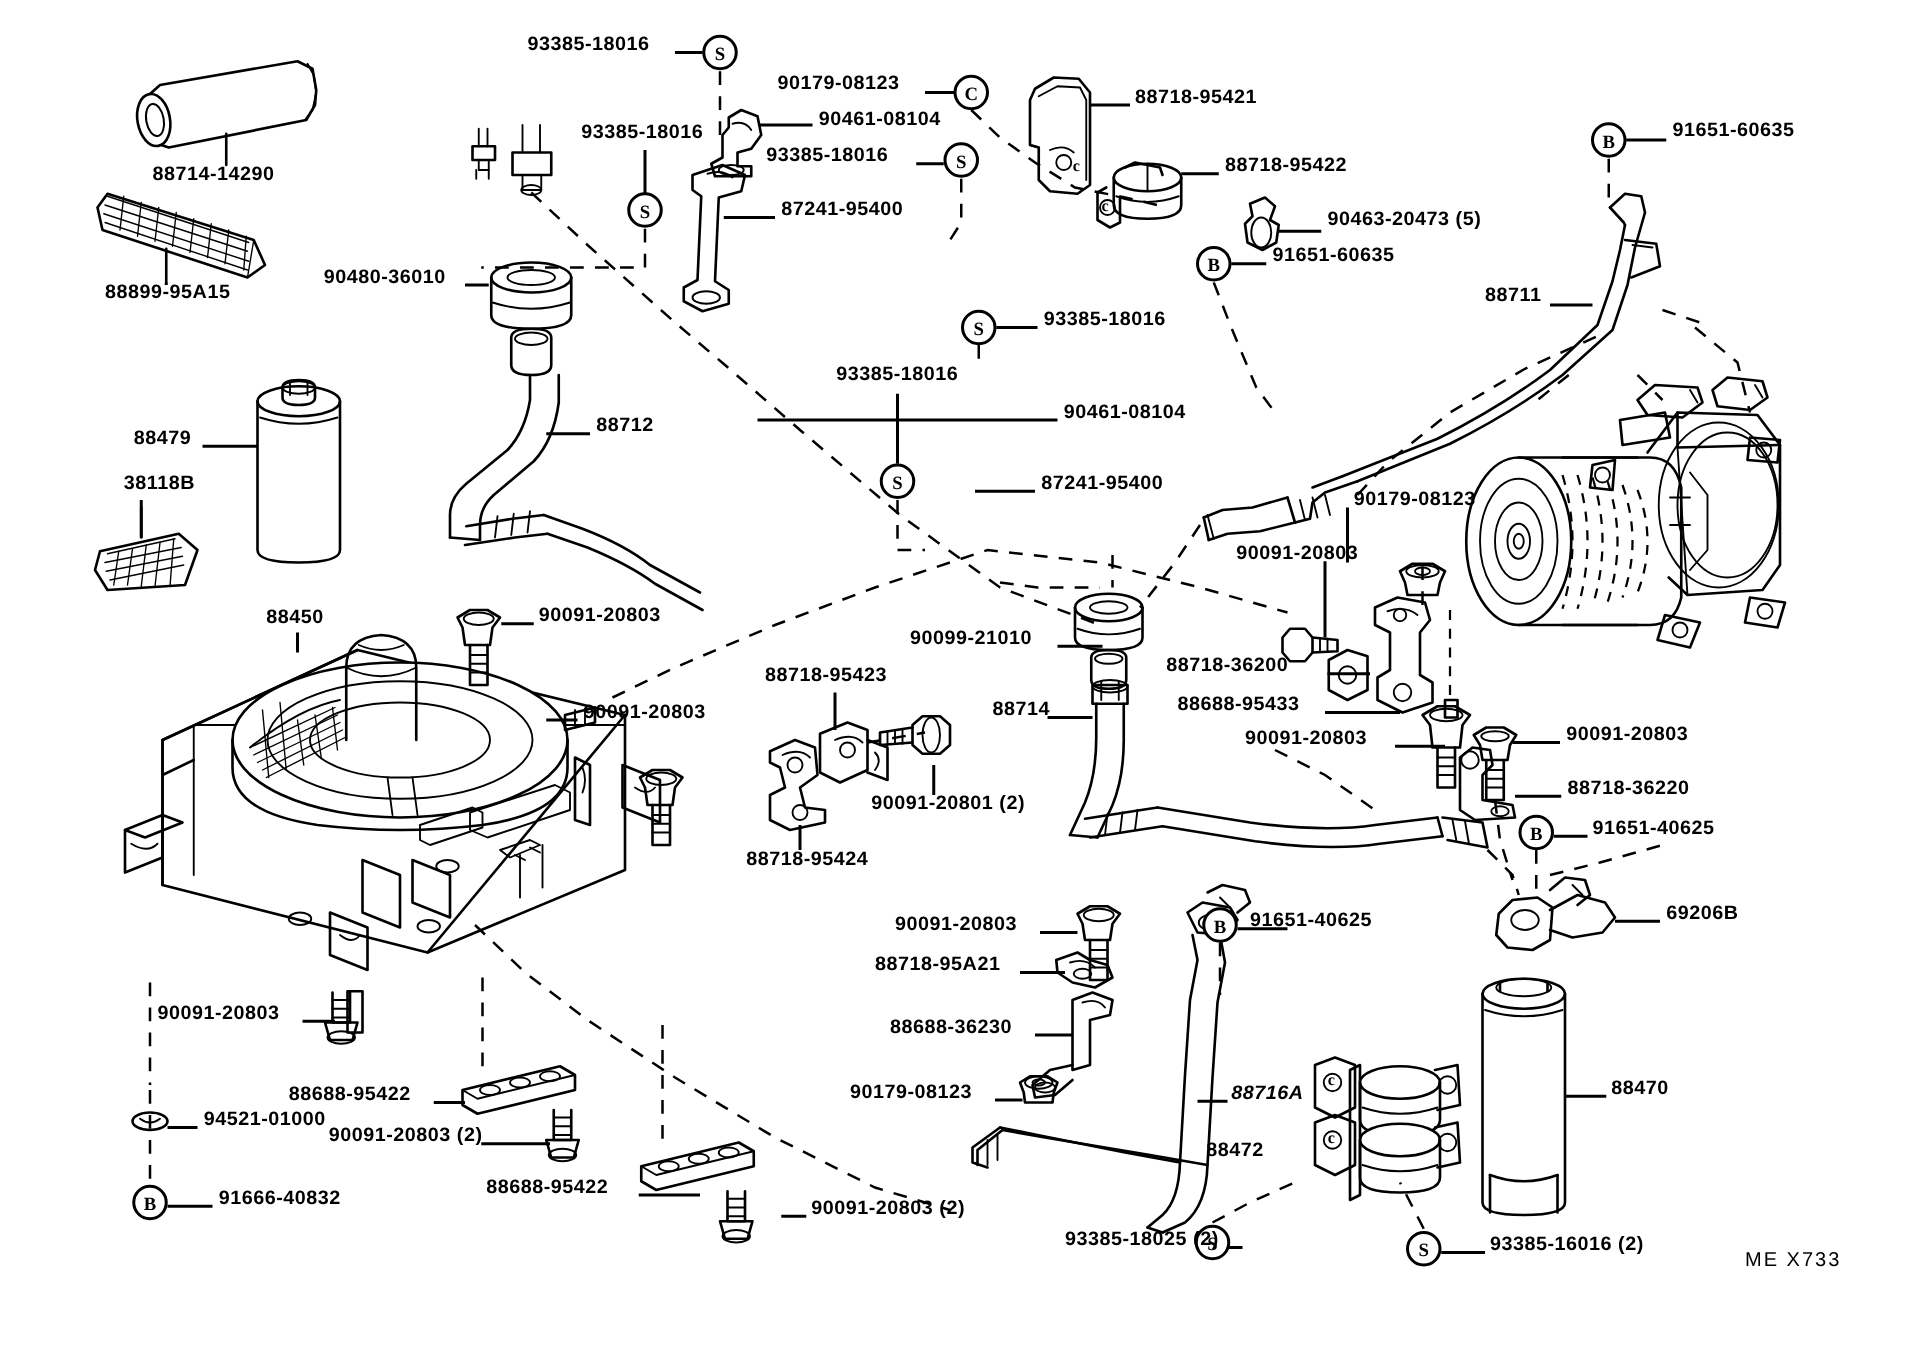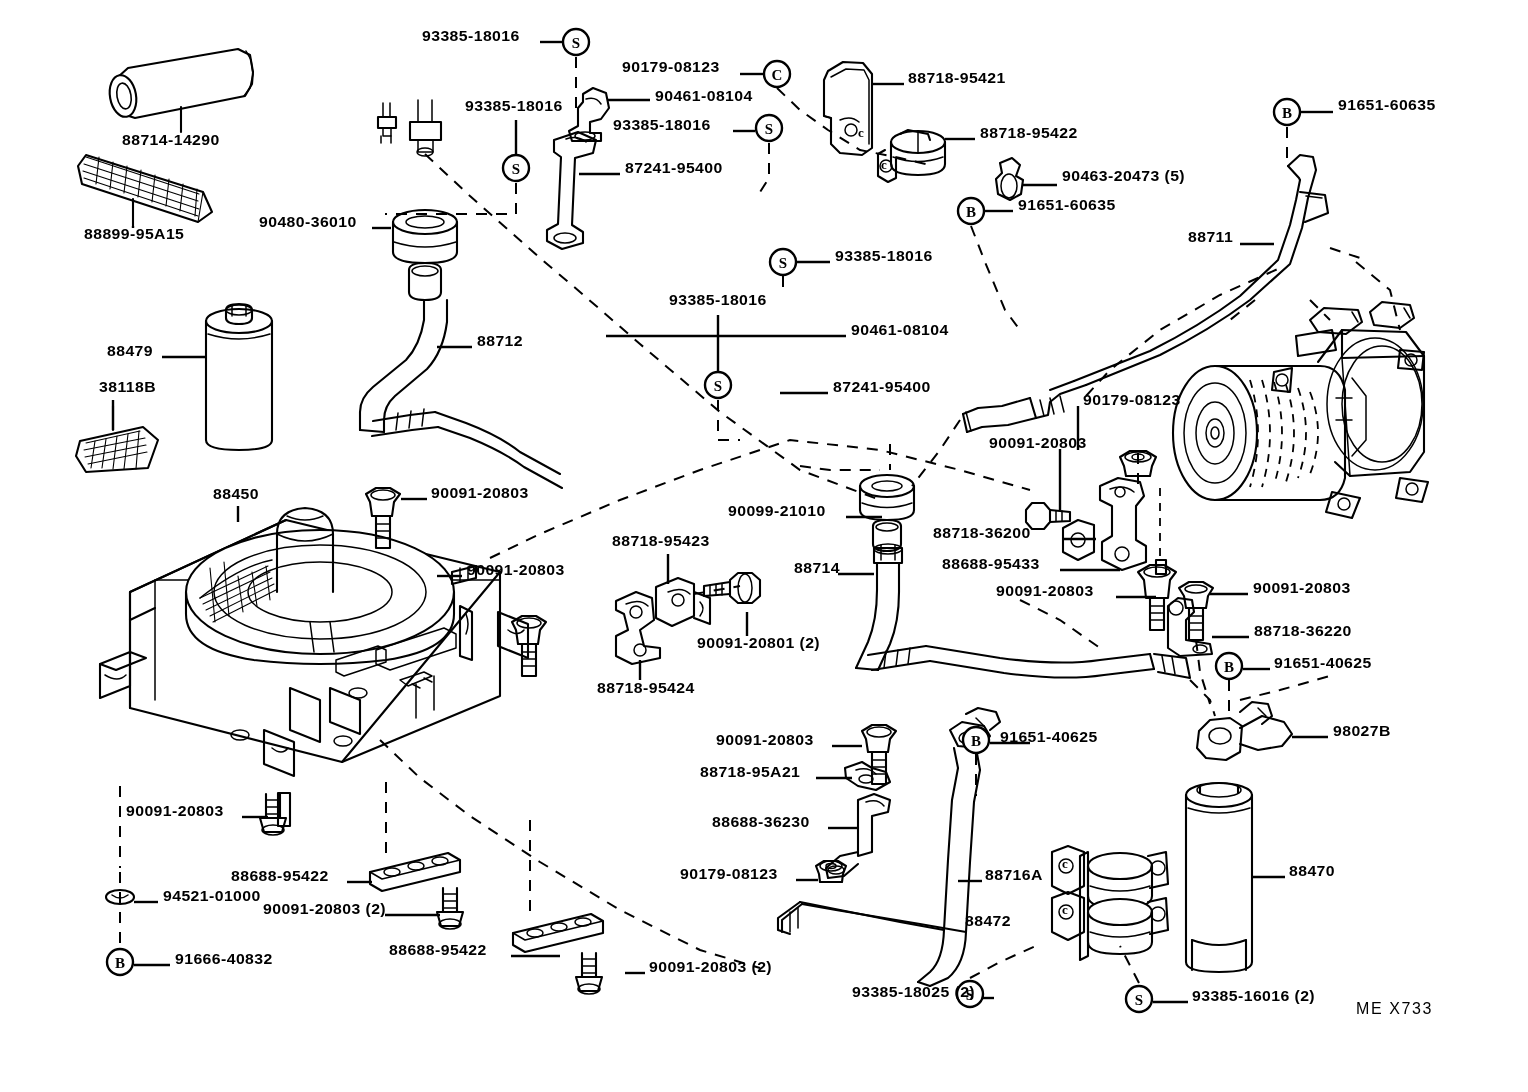--- a/index.html
+++ b/index.html
@@ -681,35 +681,35 @@
       <div class="lbl" style="left: 612px; top: 533px;">88718-95423</div>
       <div class="lbl" style="left: 467px; top: 562px;">90091-20803</div>
       <div class="lbl" style="left: 794px; top: 560px;">88714</div>
       <div class="lbl" style="left: 942px; top: 556px;">88688-95433</div>
       <div class="lbl" style="left: 996px; top: 583px;">90091-20803</div>
       <div class="lbl" style="left: 1253px; top: 580px;">90091-20803</div>
       <div class="lbl" style="left: 697px; top: 635px;">90091-20801 (2)</div>
       <div class="lbl" style="left: 1254px; top: 623px;">88718-36220</div>
       <div class="lbl" style="left: 1274px; top: 655px;">91651-40625</div>
       <div class="lbl" style="left: 597px; top: 680px;">88718-95424</div>
-      <div class="lbl" style="left: 1333px; top: 723px;">98027B</div>
+      <div class="lbl" style="left: 1333px; top: 723px;">69206B</div>
       <div class="lbl" style="left: 716px; top: 732px;">90091-20803</div>
       <div class="lbl" style="left: 1000px; top: 729px;">91651-40625</div>
       <div class="lbl" style="left: 700px; top: 764px;">88718-95A21</div>
       <div class="lbl" style="left: 126px; top: 803px;">90091-20803</div>
       <div class="lbl" style="left: 712px; top: 814px;">88688-36230</div>
       <div class="lbl" style="left: 231px; top: 868px;">88688-95422</div>
-      <div class="lbl" style="left: 985px; top: 867px;">88716A</div>
+      <div class="lbl" style="left: 985px; top: 867px; font-style: italic;">88716A</div>
       <div class="lbl" style="left: 680px; top: 866px;">90179-08123</div>
       <div class="lbl" style="left: 1289px; top: 863px;">88470</div>
       <div class="lbl" style="left: 163px; top: 888px;">94521-01000</div>
       <div class="lbl" style="left: 263px; top: 901px;">90091-20803 (2)</div>
       <div class="lbl" style="left: 965px; top: 913px;">88472</div>
       <div class="lbl" style="left: 389px; top: 942px;">88688-95422</div>
       <div class="lbl" style="left: 175px; top: 951px;">91666-40832</div>
       <div class="lbl" style="left: 649px; top: 959px;">90091-20803 (2)</div>
       <div class="lbl" style="left: 852px; top: 984px;">93385-18025 (2)</div>
       <div class="lbl" style="left: 1192px; top: 988px;">93385-16016 (2)</div>
     </div>
 
-  <div class="diagcode" id="diagcode" style="left:1356px; top:1000px;">ME X733</div>
+  <div class="diagcode" id="diagcode" style="left:1396px; top:1000px;">ME X733</div>
 
 </div>
 
 </body></html>

